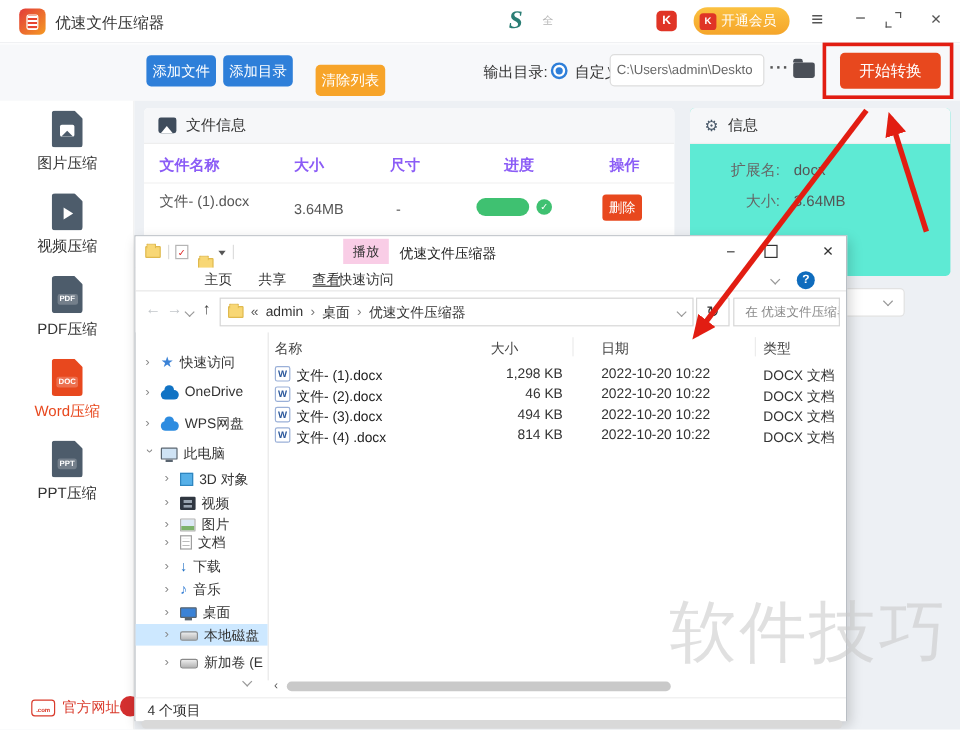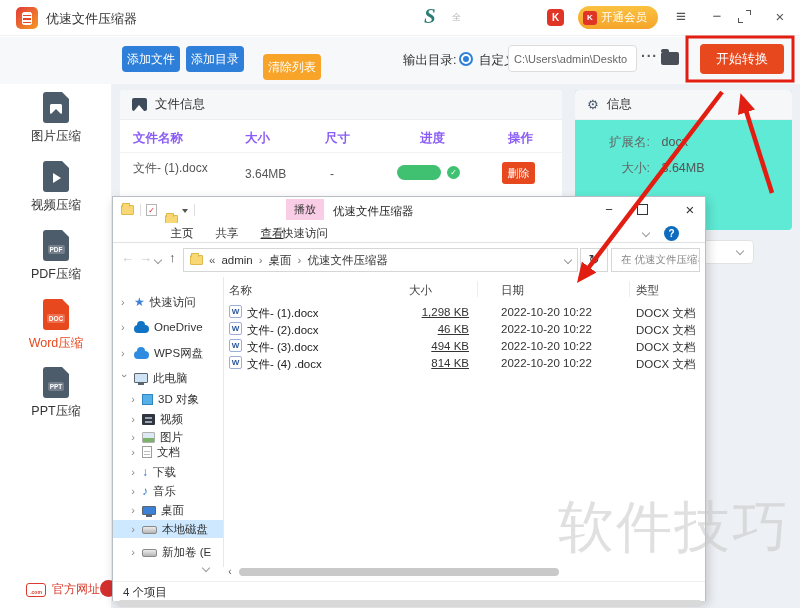--- a/index.html
+++ b/index.html
@@ -130,21 +130,21 @@
   .bc-sep::before { content:"\203A"; color:#777; }
   .bc-guill::before { content:"\00AB"; color:#555; }
   .bc-chev { margin-left:auto; }
   .refresh-box { left:467px; top:51px; width:28px; height:24px; border:1px solid #d6d6d6; text-align:center; line-height:22px; font-size:13px; color:#333; }
   .refresh-box::before { content:"\21BB"; }
   .search-box { left:498px; top:51px; width:89px; height:24px; border:1px solid #d6d6d6; display:flex; align-items:center; gap:4px; padding:0 5px; overflow:hidden; }
   .search-text { font-size:10.5px; color:#888; white-space:nowrap; }
 
   .ex-body-sep { left:110px; top:80px; width:1px; height:290px; background:#e8e8e8; }
   .tree-item { position:absolute; left:0; width:110px; height:18px; display:flex; align-items:center; gap:5px; padding-left:8px; font-size:11.5px; color:#333; cursor:pointer; white-space:nowrap; overflow:hidden; }
-  .tree-item.child { padding-left:16px;text-align:center; }
+  .tree-item.child { padding-left:24px; }
   .tree-item.sel { background:#cde8ff; }
   .tw { width:8px; color:#888; font-size:11px; flex:none; }
   .tw::before { content:"\203A"; }
   .tw.open { display:inline-block; transform:rotate(90deg); }
   .ti { flex:none; position:relative; }
   .ti-star { color:#3b82d6; font-size:12px; } .ti-star::before { content:"\2605"; }
   .ti-cloud { width:15px; height:8px; border-radius:6px; background:#1173c4; margin-top:3px; }
   .ti-cloud::before { content:""; position:absolute; top:-4px; left:3px; width:8px; height:8px; border-radius:50%; background:inherit; }
   .ti-cloud.wps { background:#2d8ce0; }
   .ti-pc { width:14px; height:10px; background:#cfe3f5; border:1.5px solid #5a6570; border-radius:1px; }
@@ -160,21 +160,21 @@
   .ti-desk { width:14px; height:9px; background:#3b82d6; border:1.5px solid #5a6570; border-radius:1px; }
   .ti-desk::after { content:""; position:absolute; bottom:-3px; left:3px; width:6px; height:2px; background:#5a6570; }
   .ti-disk { width:15px; height:8px; background:linear-gradient(180deg,#ececec,#b5b5b5); border:1px solid #8a8a8a; border-radius:2px; margin-top:2px; }
   .tree-scroll-chev { left:90px; top:368px; }
 
   .col-head { position:absolute; top:86px; font-size:11.5px; color:#444; }
   .col-sep { position:absolute; top:84px; width:1px; height:16px; background:#ececec; }
   .file-row-ico { position:absolute; width:13px; height:13px; background:#fff; border:1px solid #9ab0d8; border-radius:2px; color:#2b579a; font-size:8px; font-weight:bold; text-align:center; line-height:12px; }
   .file-row-ico::before { content:"W"; }
   .fr-name { position:absolute; left:134px; font-size:11.5px; color:#222; }
-  .fr-size { position:absolute; left:270px; width:86px; text-align:right; font-size:11.5px; color:#333;text-decoration:underline; }
+  .fr-size { position:absolute; left:270px; width:86px; text-align:right; font-size:11.5px; color:#333; }
   .fr-date { position:absolute; left:388px; font-size:11.5px; color:#333; }
   .fr-type { position:absolute; left:523px; font-size:11.5px; color:#333; }
 
   .hscroll-left { left:111px; top:369px; width:12px; height:12px; color:#555; font-size:10px; text-align:center; line-height:12px; }
   .hscroll-left::before { content:"\2039"; }
   .hscroll-track { left:126px; top:371px; width:320px; height:8px; background:#c9c9c9; border-radius:4px; }
   .ex-status { left:0; top:384px; width:100%; height:20px; border-top:1px solid #eee; font-size:11.5px; color:#333; padding:3px 0 0 10px; background:#fff; }
 
   
   .bottom-bar { left:118px; top:600px; width:584px; height:7px; background:#d9d9d9; border-radius:4px; z-index:12; }

